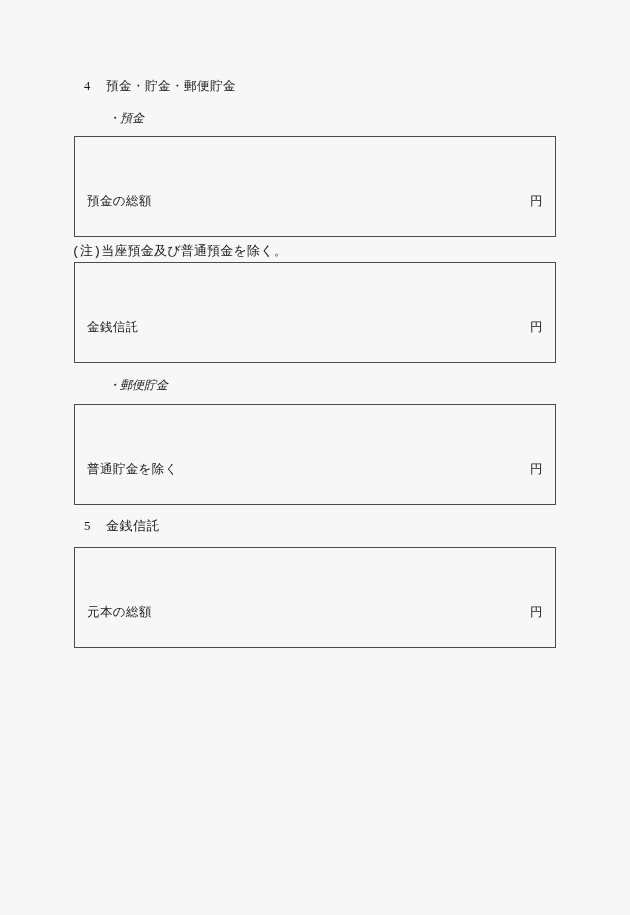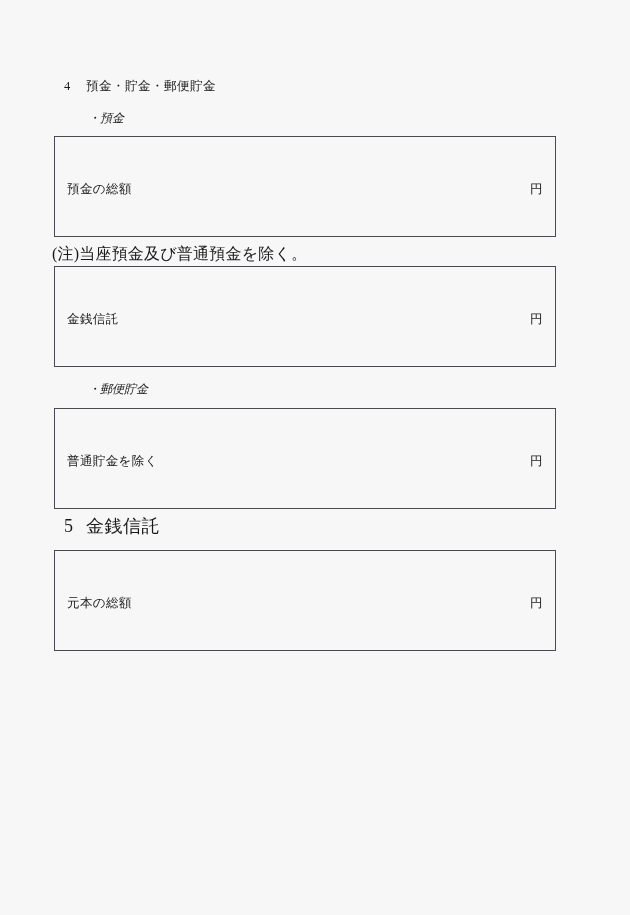--- a/index.html
+++ b/index.html
@@ -14,21 +14,21 @@
     color: #1a1a1a;
     position: relative;
     overflow: hidden;
   }
   .page {
     position: relative;
     width: 630px;
     height: 915px;
     background: #f7f7f7;
     box-sizing: border-box;
-    padding: 78px 74px 0 54px;
+    padding: 78px 74px 0 74px;
   }
   .section-heading {
     font-size: 12.5px;
     letter-spacing: 0.5px;
     margin: 0 0 0 10px;
     padding: 0;
     line-height: 1.4;
   }
   .section-heading .num {
     display: inline-block;
@@ -44,44 +44,45 @@
     border: 1px solid #4a4a52;
     background: #f7f7f7;
     height: 101px;
     position: relative;
     box-sizing: border-box;
   }
   .amount-box .row {
     position: absolute;
     left: 12px;
     right: 12px;
-    top: 44px;
+    top: 56px;
     display: flex;
     justify-content: space-between;
     align-items: baseline;
     font-size: 12.5px;
   }
   .amount-box .label {
     letter-spacing: 0.4px;
   }
   .amount-box .unit {
     letter-spacing: 0.4px;
   }
   .note {
-    font-size: 16px;
+    font-size: 13px;
     margin: 5px 0 0 -2px;
     line-height: 1.5;
     letter-spacing: 0.2px;
+    font-family: Liberation Mono, monospace;
   }
   .block {
     margin-bottom: 0;
   }
   .heading5 {
-    font-size: 18px;
-    margin: 5px 0 12px 10px;
+    font-size: 13px;
+    margin: 12px 0 12px 10px;
     letter-spacing: 0.5px;
   }
   .heading5 .num {
     display: inline-block;
     width: 22px;
   }
 </style>
 </head>
 <body>
 

